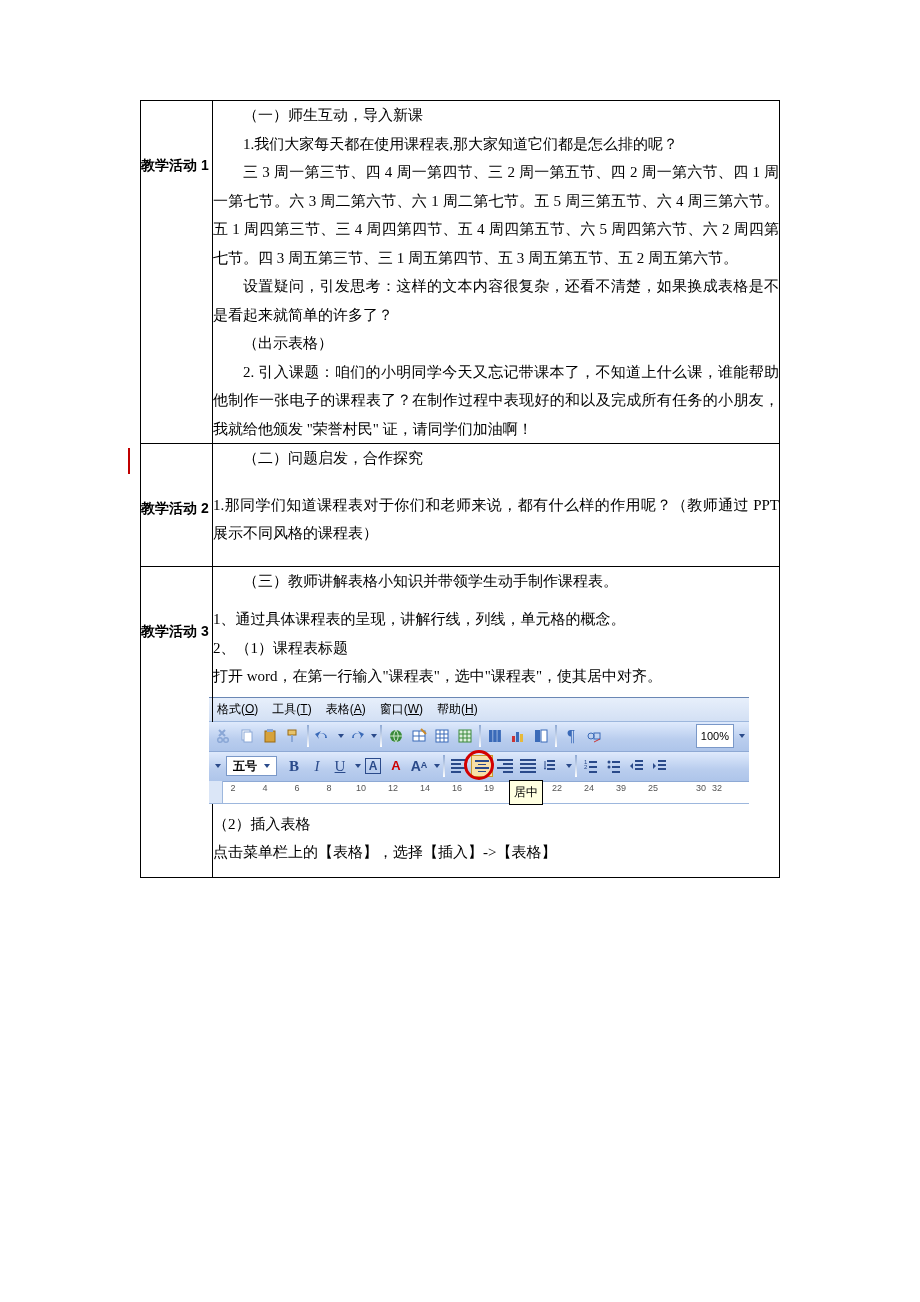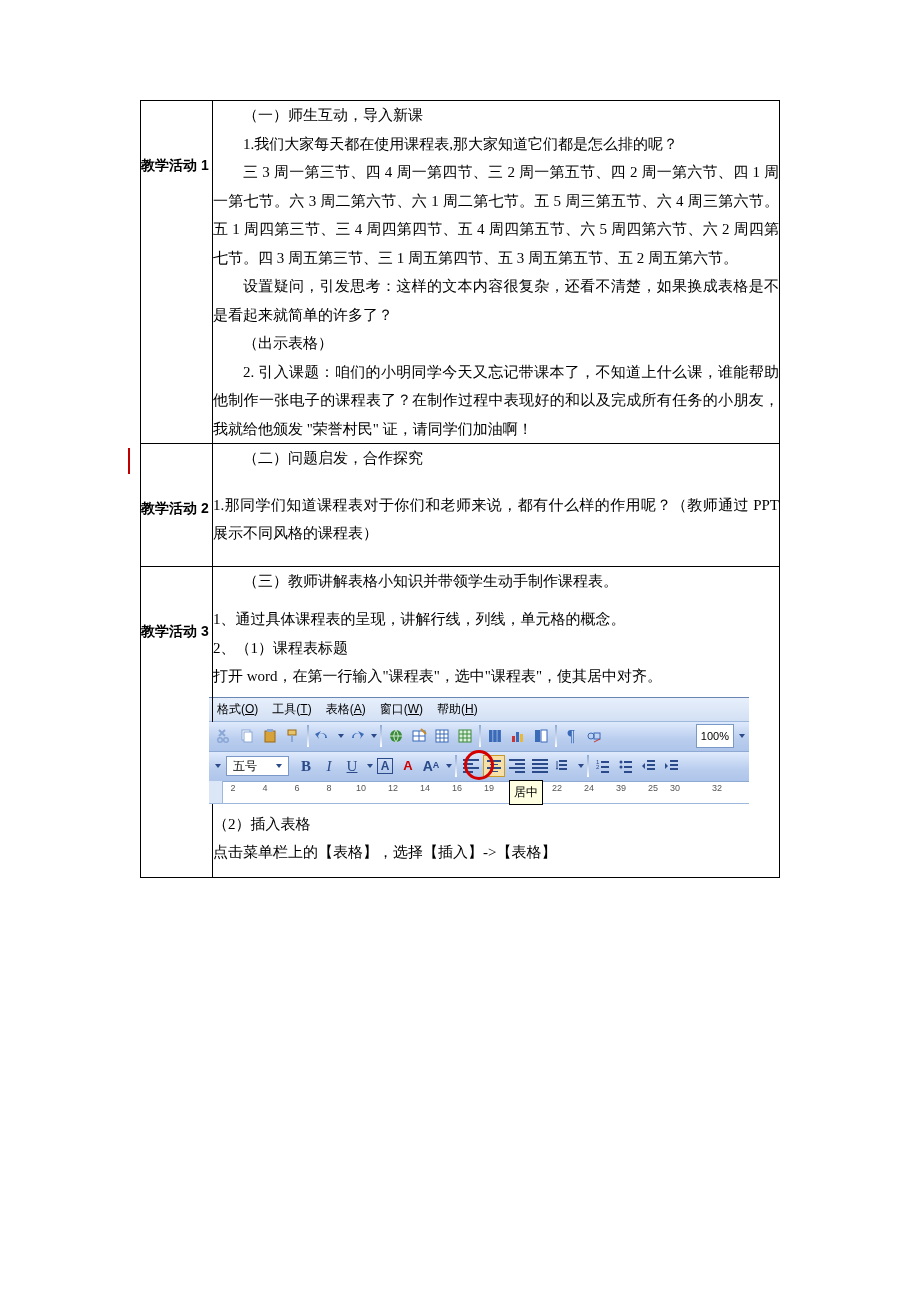--- a/index.html
+++ b/index.html
@@ -92,21 +92,21 @@
     color:#2a4a8a;
     font-size:13px;
   }
   .tbtn svg { width:16px; height:16px; }
   .sep { width:2px; height:22px; margin:0 2px;
     background:linear-gradient(#8ea9d4,#fff); }
   .zoom { margin-left:auto; display:flex; align-items:center; gap:2px; font-size:12px; color:#000;}
   .zoom .pct{ background:#fff; border:1px solid #7a98c8; padding:1px 4px; font-size:11px;}
   .fsbox {
     background:#fff; border:1px solid #7a98c8; height:20px;
-    display:flex; align-items:center; padding:0 6px; font-size:12px; gap:16px;
+    display:flex; align-items:center; padding:0 6px; font-size:12px; gap:4px;font-weight:bold;
   }
   .dd-caret{ width:0;height:0;border-left:3px solid transparent;border-right:3px solid transparent;border-top:4px solid #2a4a8a; display:inline-block; margin-left:3px;}
   .bold{font-weight:bold; font-family:"Times New Roman",serif; font-size:15px;}
   .ital{font-style:italic; font-family:"Times New Roman",serif; font-size:15px;}
   .uline{text-decoration:underline; font-family:"Times New Roman",serif; font-size:15px;}
   .abox{ border:1px solid #2a4a8a; font-size:12px; font-weight:bold; color:#c00000; width:16px; height:16px; display:flex;align-items:center;justify-content:center;}
   .abox.blue{ color:#2a4a8a;}
   .Abig{ font-size:14px; font-weight:bold;}
   .Asub{ font-size:9px; font-weight:bold;}
 
@@ -387,21 +387,21 @@
                 <div class="num" style="left: 120px;">8</div>
                 <div class="num" style="left: 152px;">10</div>
                 <div class="num" style="left: 184px;">12</div>
                 <div class="num" style="left: 216px;">14</div>
                 <div class="num" style="left: 248px;">16</div>
                 <div class="num" style="left: 280px;">19</div>
                 <div class="num" style="left: 348px;">22</div>
                 <div class="num" style="left: 380px;">24</div>
                 <div class="num" style="left: 412px;">39</div>
                 <div class="num" style="left: 444px;">25</div>
-                <div class="num" style="left: 466px;">30</div>
+                <div class="num" style="left: 492px;">30</div>
                 <div class="num" style="left: 508px;">32</div>
               </div>
     </div>
 
     <span class="para indent0">（2）插入表格</span>
     <span class="para indent0">点击菜单栏上的【表格】，选择【插入】-&gt;【表格】</span>
     <div style="height:10px"></div>
   </td>
 </tr>
 

